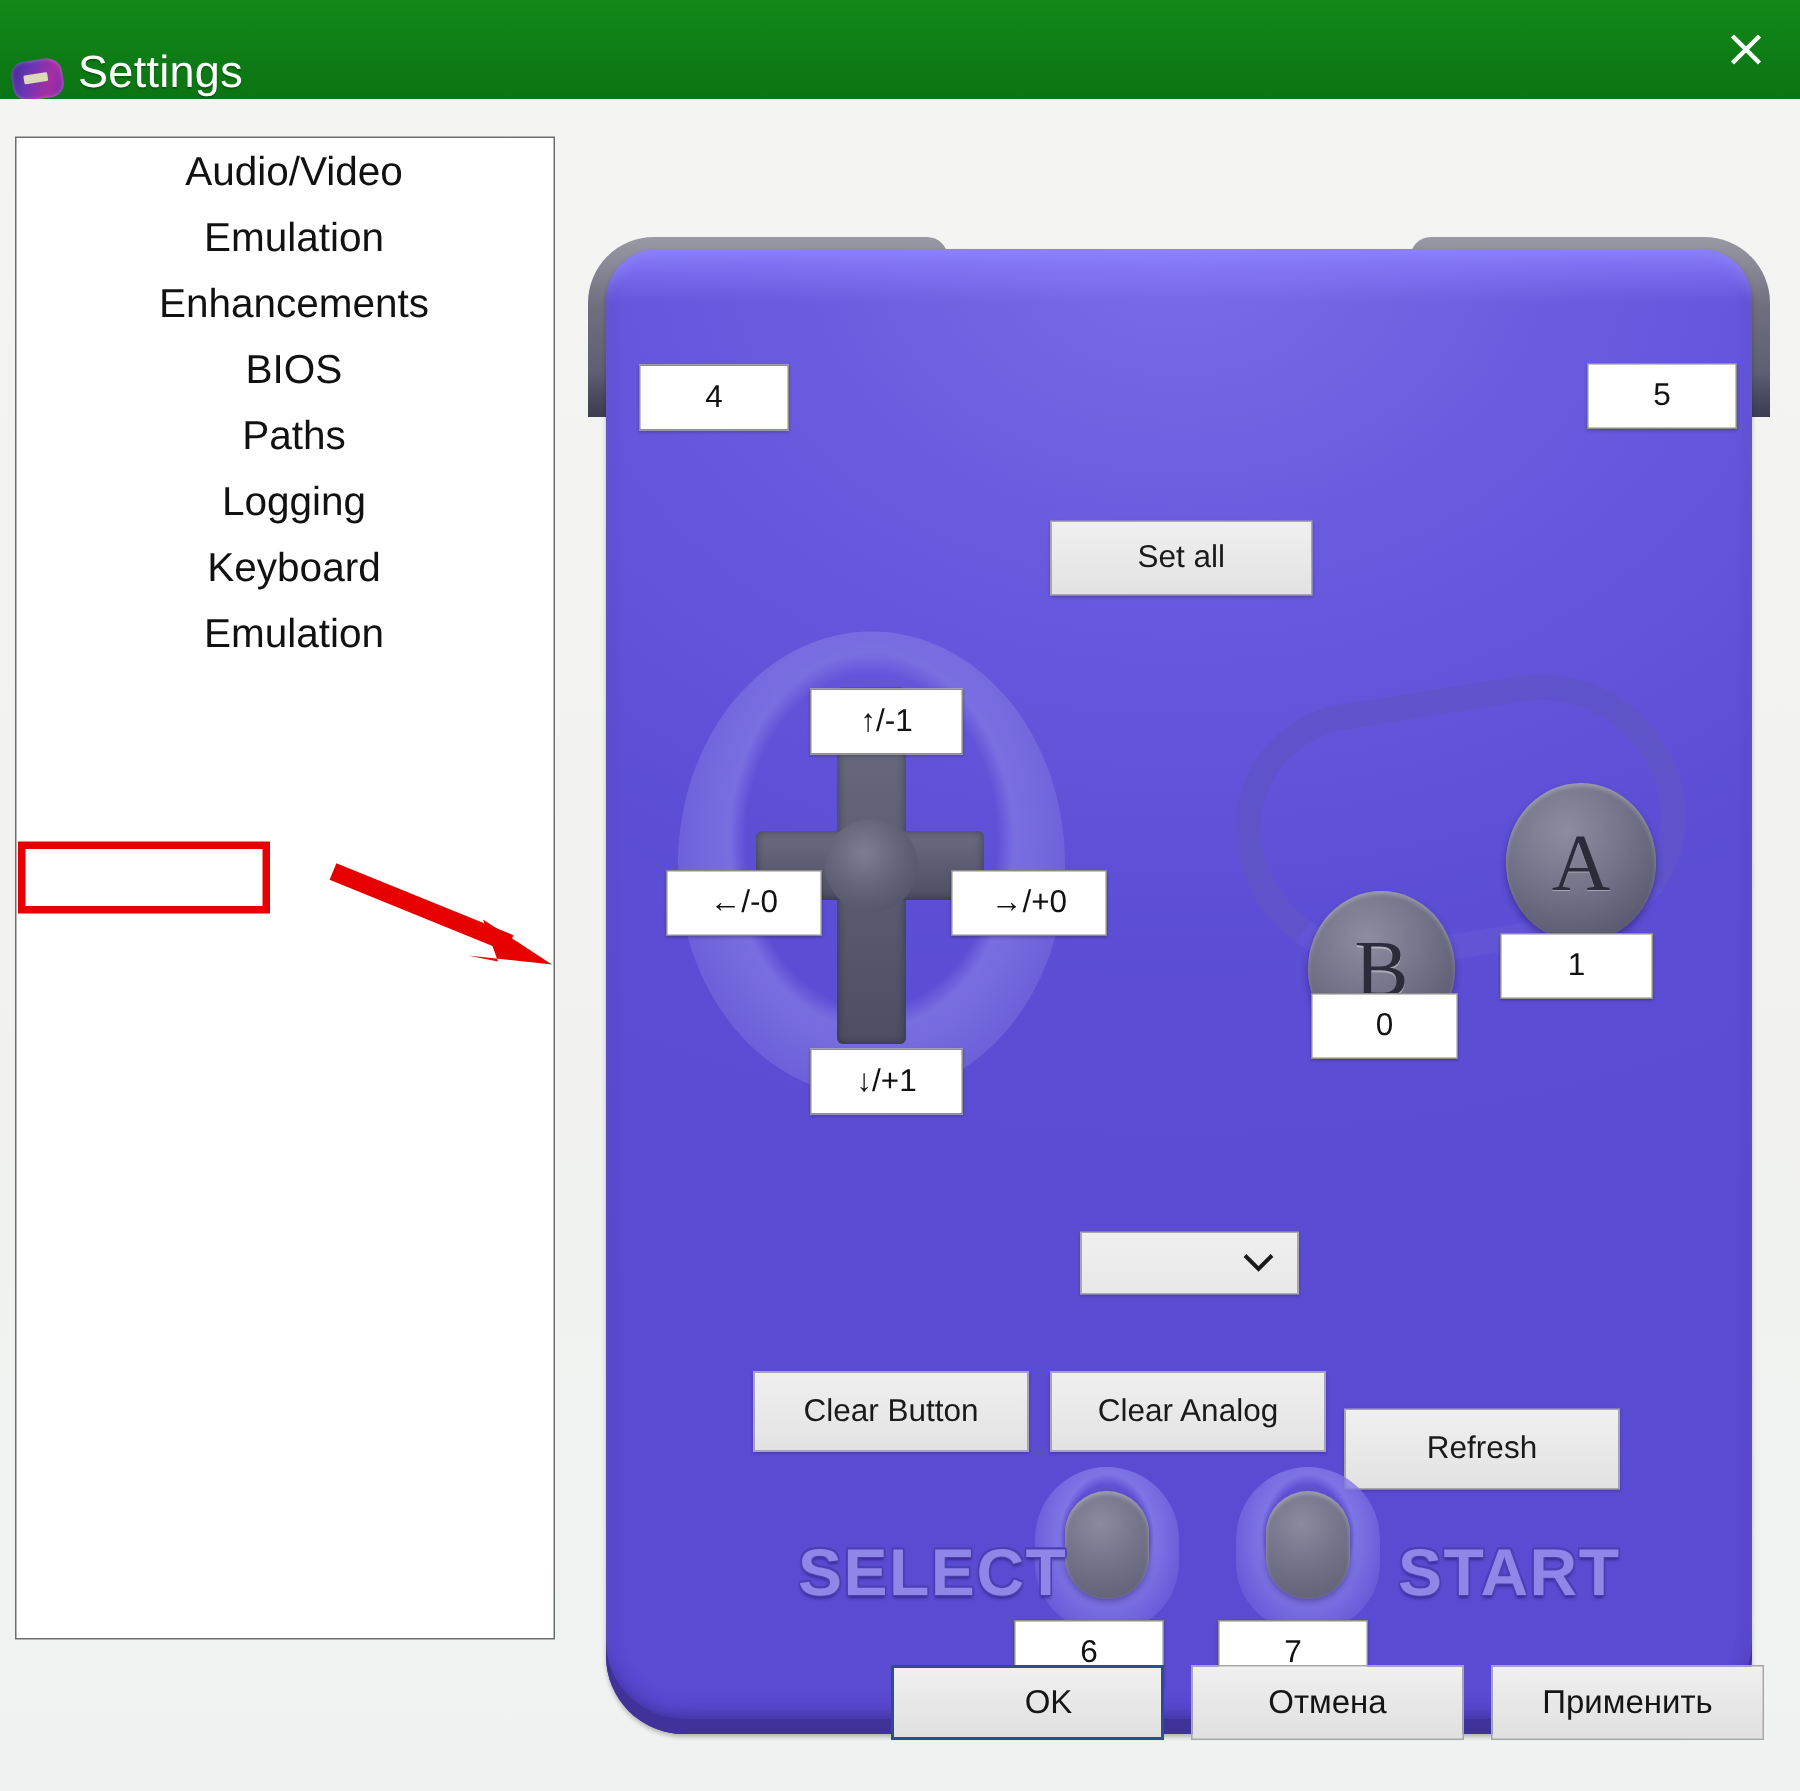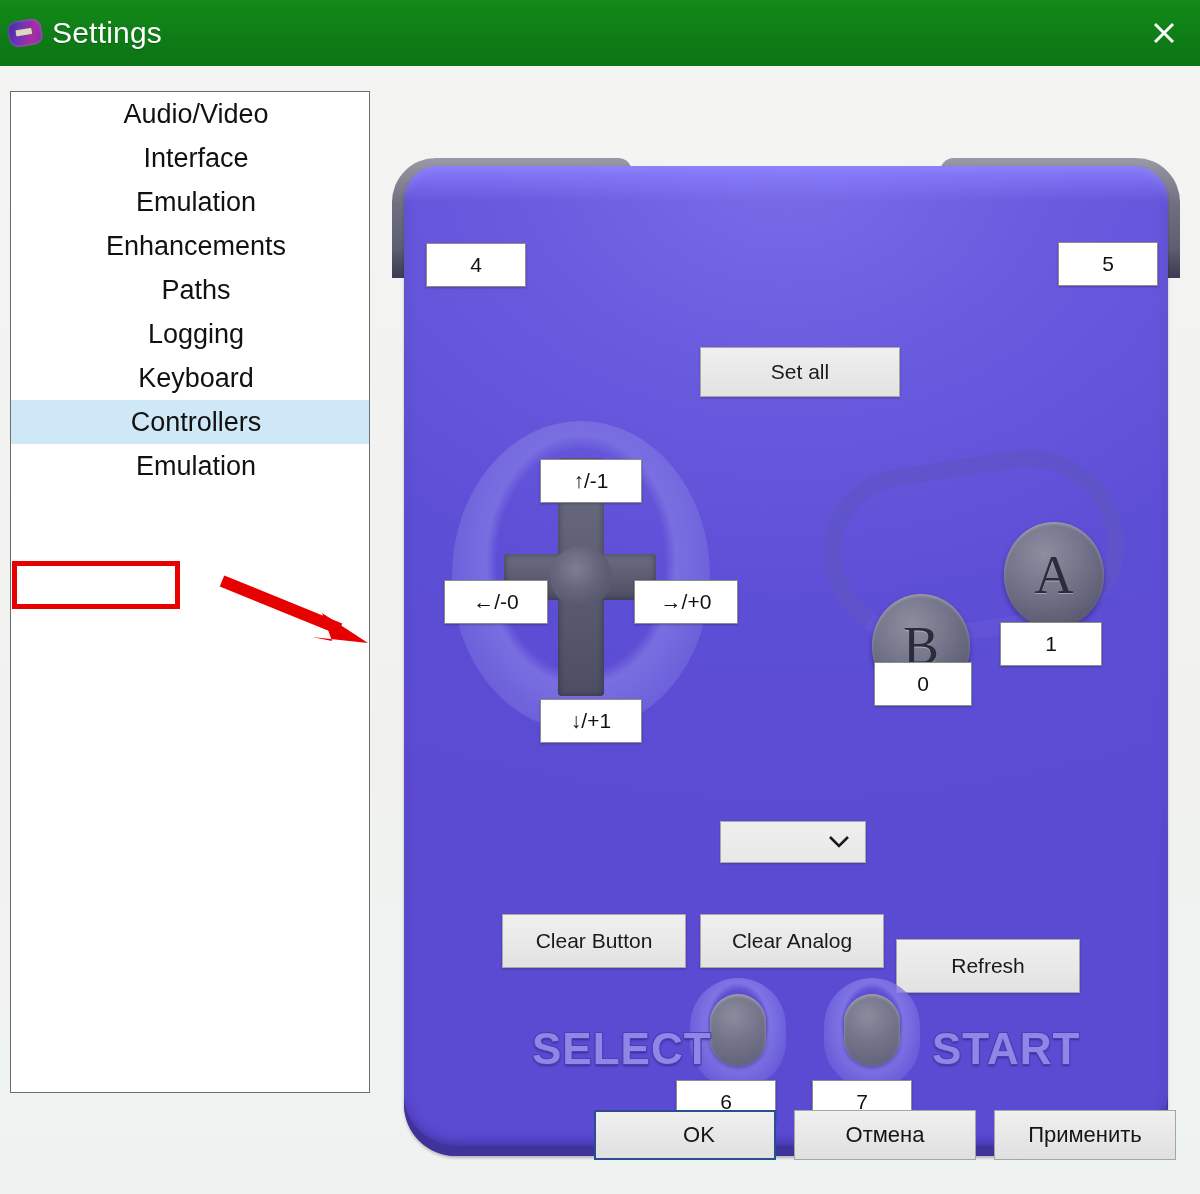--- a/index.html
+++ b/index.html
@@ -8,21 +8,21 @@
     width: 1200px; height: 1194px;
     overflow: hidden;
     font-family: "Liberation Sans", sans-serif;
     background: #f2f2f0;
   }
 
   
   #titlebar {
     position: absolute; left: 0; top: 0; width: 1200px; height: 66px;
     background: linear-gradient(180deg, #138a19 0%, #0e7d16 55%, #0b7413 100%);
-    display: flex; align-items: center;
+    display: flex; align-items: flex-end;
   }
   #titlebar-icon {
     width: 34px; height: 26px; margin-left: 8px; margin-right: 10px;
     position: relative;
     border-radius: 9px 10px 9px 10px;
     background: linear-gradient(115deg,#3b2a8e 0%,#6b34b8 35%,#a52fa0 70%,#7b2bb2 100%);
     transform: rotate(-9deg);
     box-shadow: inset 0 0 3px rgba(255,255,255,.35);
   }
   #titlebar-icon::after {
@@ -194,21 +194,21 @@
     background: linear-gradient(180deg,#efefef 0%, #e9e9e9 50%, #e2e2e2 100%);
     border: 1px solid #a8a8a8;
     box-shadow: 0 1px 2px rgba(0,0,0,.22);
     display: flex; align-items: center; justify-content: center;
     font-size: 21px; color: #1a1a1a;
     font-family: "Liberation Sans", sans-serif;
     cursor: pointer;
   }
   #fld-l         { left: 22px;  top: 77px;  width: 100px; height: 44px; }
   #fld-r         { left: 654px; top: 76px;  width: 100px; height: 44px; }
-  #btn-setall    { left: 296px; top: 181px; width: 200px; height: 50px; }
+  #btn-setall    { left: 296px; top: 181px; width: 175px; height: 50px; }
   #fld-up        { left: 136px; top: 293px; width: 102px; height: 44px; }
   #fld-left      { left: 40px;  top: 414px; width: 104px; height: 44px; }
   #fld-right     { left: 230px; top: 414px; width: 104px; height: 44px; }
   #fld-down      { left: 136px; top: 533px; width: 102px; height: 44px; }
   #fld-b         { left: 470px; top: 496px; width: 98px;  height: 44px; }
   #fld-a         { left: 596px; top: 456px; width: 102px; height: 44px; }
   #fld-select    { left: 272px; top: 914px; width: 100px; height: 44px; }
   #fld-start     { left: 408px; top: 914px; width: 100px; height: 44px; }
 
   #combo {
@@ -251,27 +251,26 @@
       <line x1="6" y1="6" x2="24" y2="24" stroke="#ffffff" stroke-width="3"></line>
       <line x1="24" y1="6" x2="6" y2="24" stroke="#ffffff" stroke-width="3"></line>
     </svg>
   </div>
 </div>
 
 <div id="dialog-body">
 
   <div id="sidebar">
     <div class="sidebar-item"><span>Audio/Video</span></div>
-    <div class="sidebar-item"><span>Interface</span></div>
     <div class="sidebar-item"><span>Emulation</span></div>
     <div class="sidebar-item"><span>Enhancements</span></div>
+    <div class="sidebar-item"><span>BIOS</span></div>
     <div class="sidebar-item"><span>Paths</span></div>
     <div class="sidebar-item"><span>Logging</span></div>
     <div class="sidebar-item"><span>Keyboard</span></div>
-    <div class="sidebar-item selected"><span>Controllers</span></div>
     <div class="sidebar-item"><span>Emulation</span></div>
   </div>
 
   <div id="annot-box"></div>
   <svg id="annot-arrow" viewBox="0 0 180 95">
     <line x1="22" y1="20" x2="140" y2="68" stroke="#e60000" stroke-width="12" stroke-linecap="butt"></line>
     <polygon points="168,82 122,52 132,80 112,76" fill="#e60000"></polygon>
   </svg>
 
   <div id="pad-panel">

